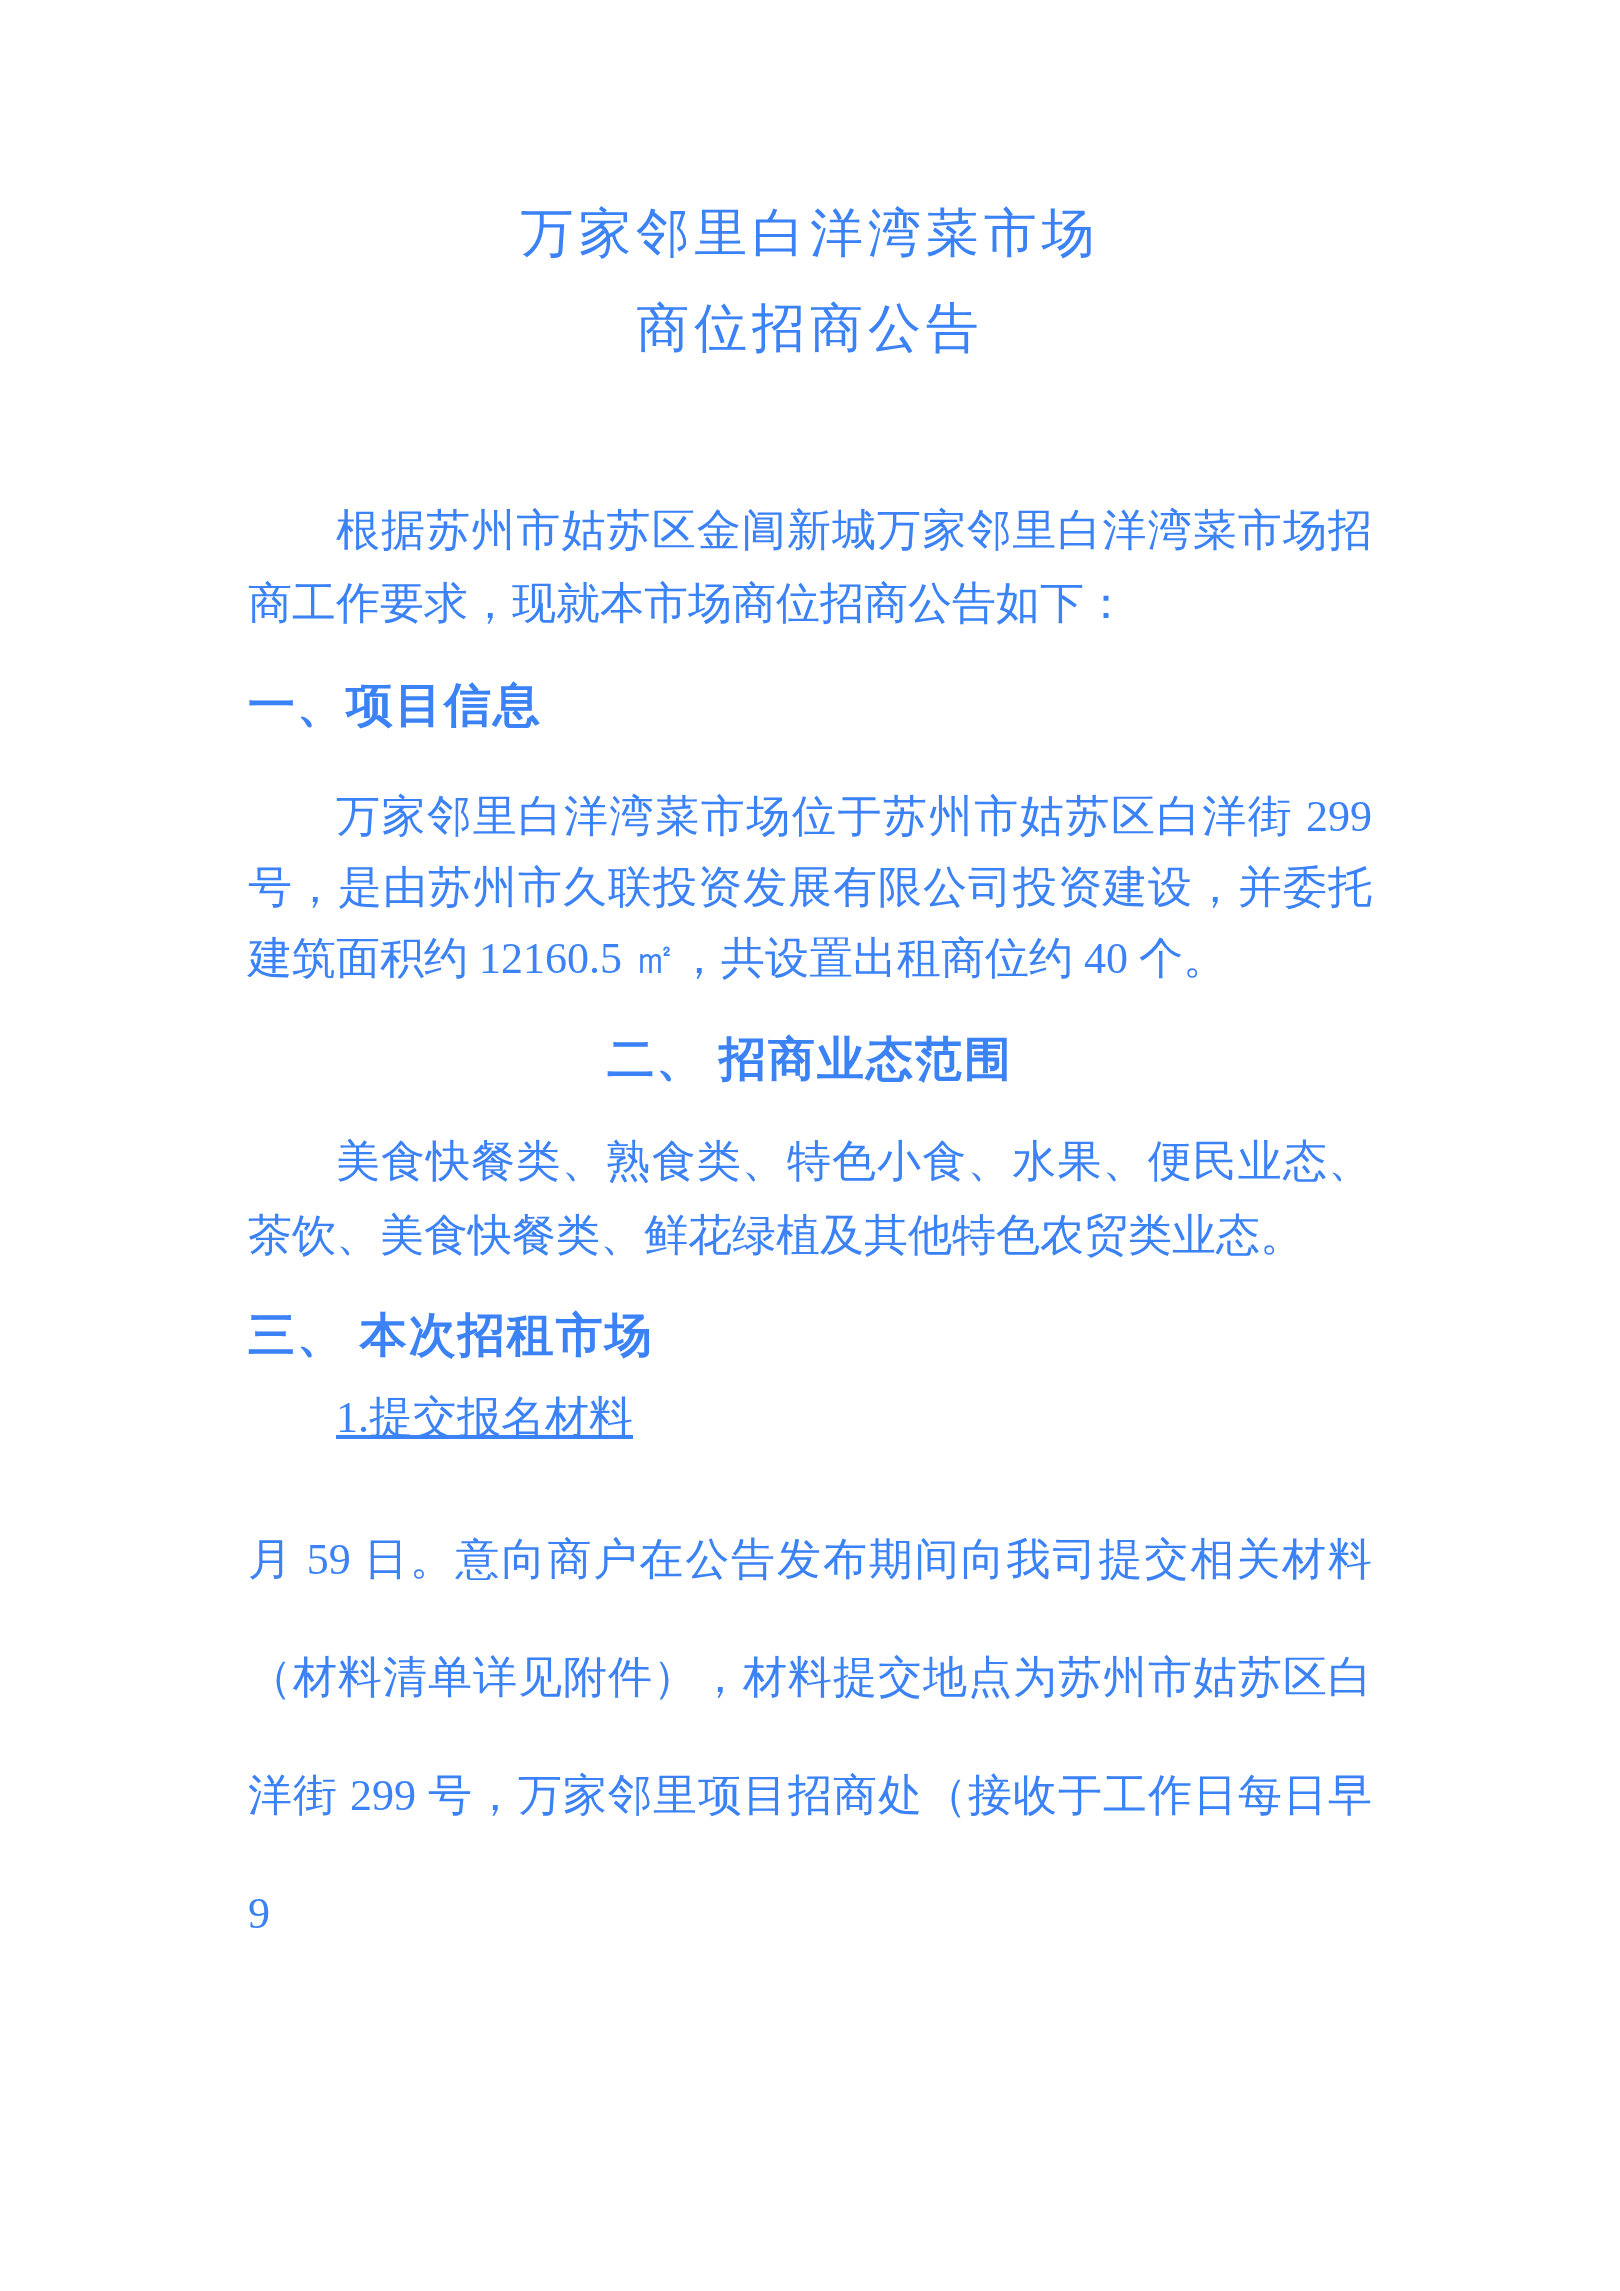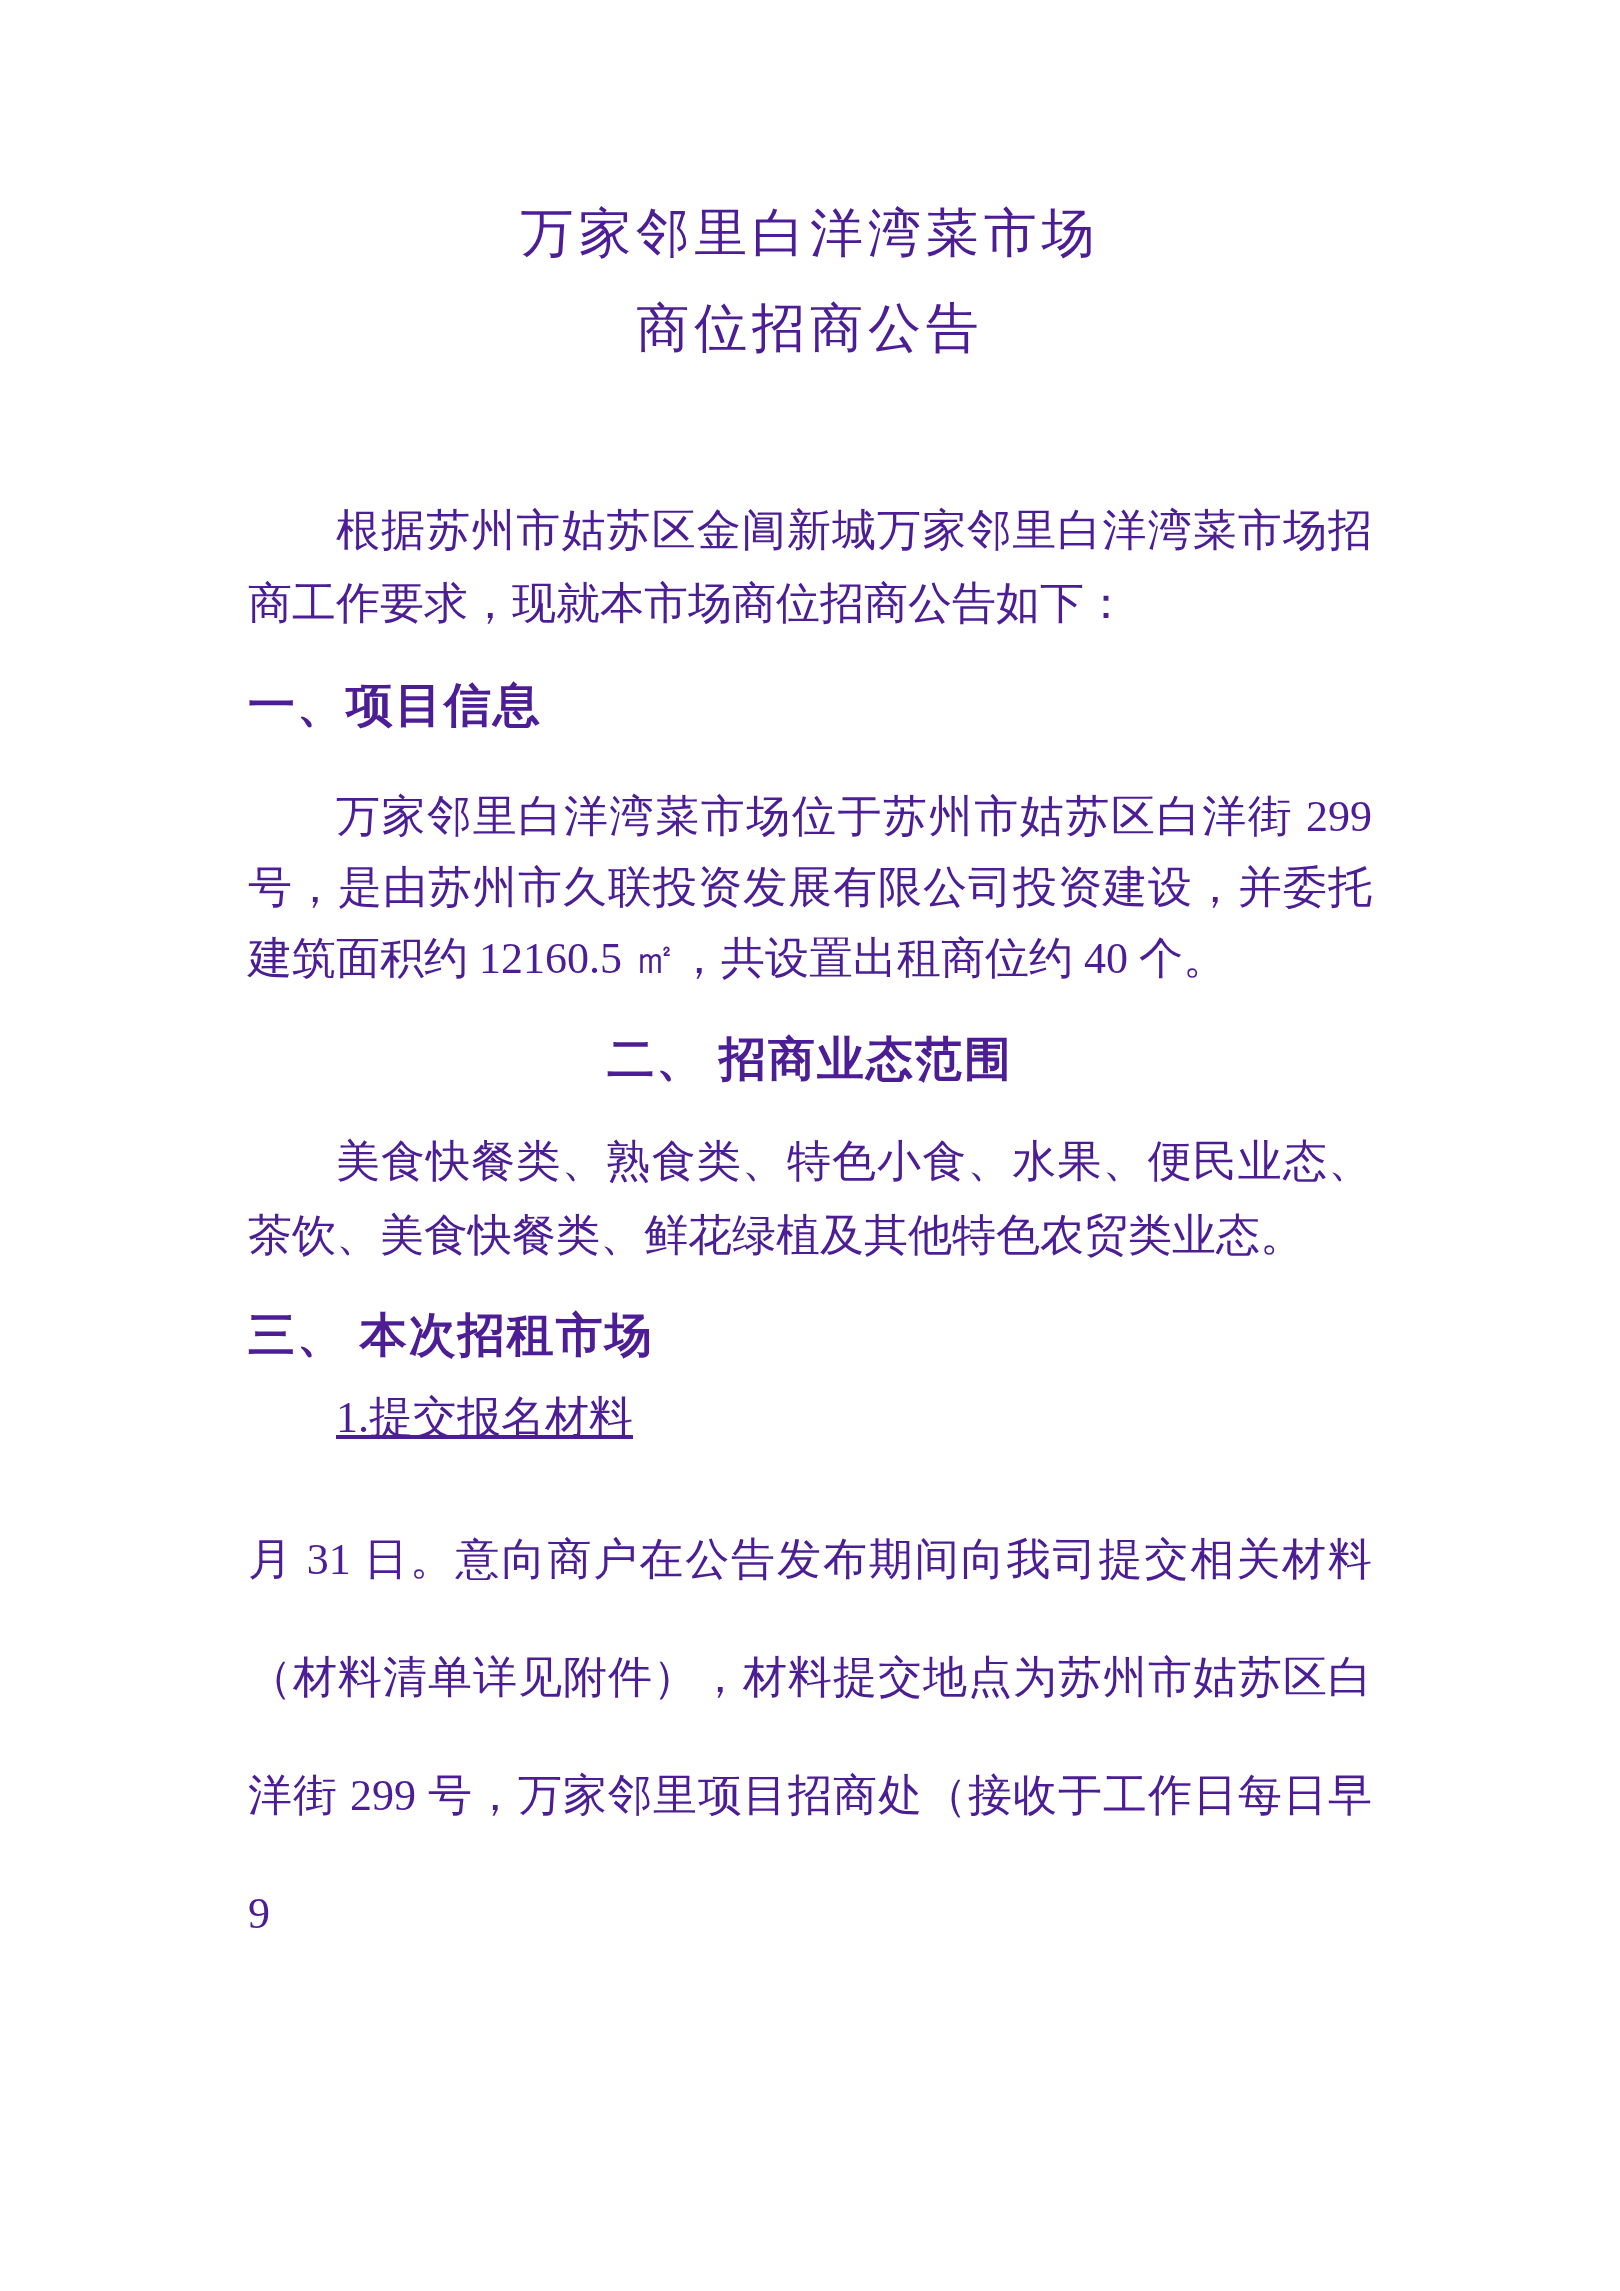--- a/index.html
+++ b/index.html
@@ -2,21 +2,21 @@
 <html><head>
   <meta charset="utf-8">
   <style>
     * { margin: 0; padding: 0; box-sizing: border-box; }
     html, body { background: #ffffff; }
     .page {
       position: relative;
       width: 1620px;
       height: 2292px;
       background: #ffffff;
-      color: #4c1d95;
+      color: #3b82f6;
       font-family: "Liberation Serif", "DejaVu Serif", serif;
       overflow: hidden;
     }
     .doc { padding: 186px 248px 0 248px; }
 
     .title-block { font-weight: 400; }
     .title-line {
       font-size: 53px;
       line-height: 95px;
       text-align: center;
@@ -78,20 +78,20 @@
     <div class="para para-scope">
       <div class="line indent jl">美食快餐类、熟食类、特色小食、水果、便民业态、</div>
       <div class="line ll">茶饮、美食快餐类、鲜花绿植及其他特色农贸类业态。</div>
     </div>
 
     <div class="heading heading-3">三、 本次招租市场</div>
 
     <div class="para step-label indent">1.提交报名材料</div>
 
     <div class="para para-process">
-      <div class="line jl">月 31 日。意向商户在公告发布期间向我司提交相关材料</div>
+      <div class="line jl">月 59 日。意向商户在公告发布期间向我司提交相关材料</div>
       <div class="line jl">（材料清单详见附件），材料提交地点为苏州市姑苏区白</div>
       <div class="line jl">洋街 299 号，万家邻里项目招商处（接收于工作日每日早 9</div>
     </div>
 
   </div>
 </div>
 
 
 </body></html>

